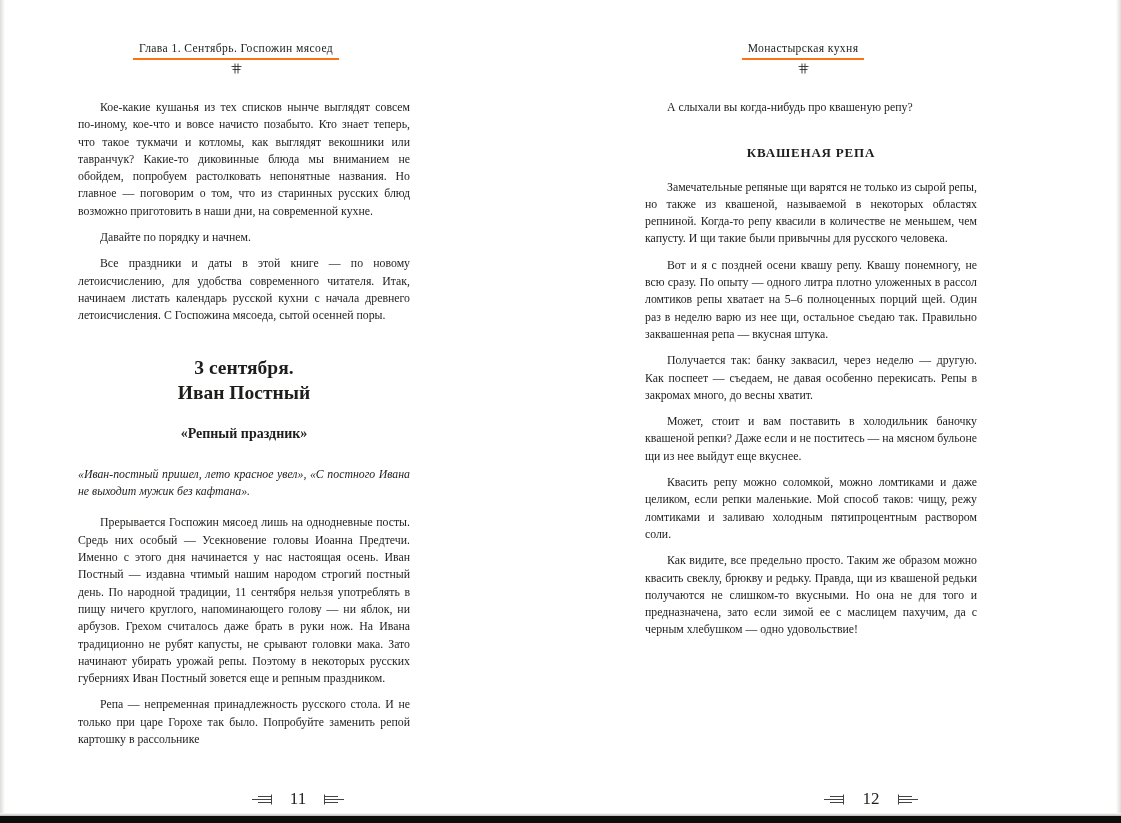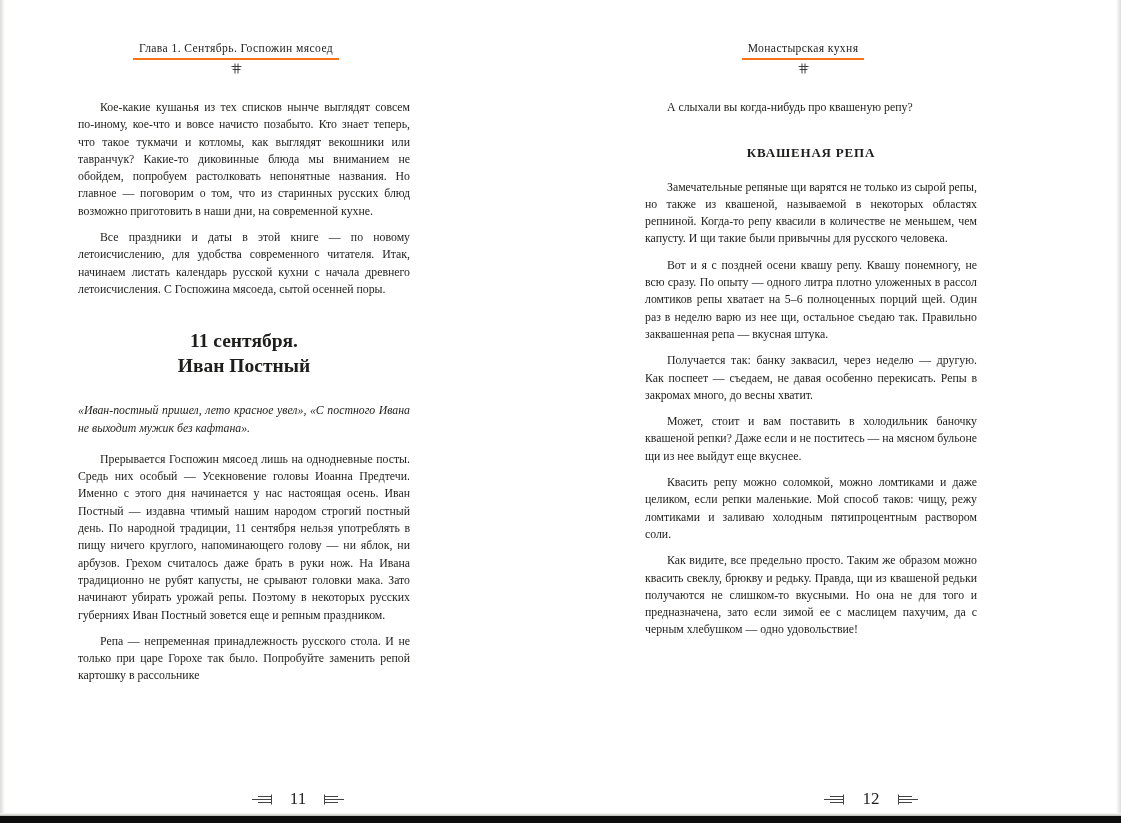--- a/index.html
+++ b/index.html
@@ -87,27 +87,29 @@
         <span class="rh-text">Глава 1. Сентябрь. Госпожин мясоед</span>
       </div>
       <div class="head-ornament">
         <svg width="13" height="11" viewBox="0 0 13 11">
           <path d="M5 0.5 V10.5 M8 0.5 V10.5 M1.5 3.5 H11.5 M2.5 6.5 H10.5" stroke="#2e2e2c" stroke-width="0.9" fill="none"></path>
         </svg>
       </div>
 
       <div class="body-text">
         <p>Кое-какие кушанья из тех списков нынче выглядят совсем по-иному, кое-что и вовсе начисто позабыто. Кто знает теперь, что такое тукмачи и котломы, как выглядят векошники или тавранчук? Какие-то диковинные блюда мы вниманием не обойдем, попробуем растолковать непонятные названия. Но главное — поговорим о том, что из старинных русских блюд возможно приготовить в наши дни, на современной кухне.</p>
+        <p>Давайте по порядку и начнем.</p>
         <p>Все праздники и даты в этой книге — по новому летоисчислению, для удобства современного читателя. Итак, начинаем листать календарь русской кухни с начала древнего летоисчисления. С Госпожина мясоеда, сытой осенней поры.</p>
 
         <h2 class="section-date">
-          <span>11 сентября.</span>
+          <span>3 сентября.</span>
           <span>Иван Постный</span>
         </h2>
 
+        <p class="subsection">«Репный праздник»</p>
 
         <p class="epigraph no-indent">«Иван-постный пришел, лето красное увел», «С постного Ивана не выходит мужик без кафтана».</p>
 
         <p>Прерывается Госпожин мясоед лишь на однодневные посты. Средь них особый — Усекновение головы Иоанна Предтечи. Именно с этого дня начинается у нас настоящая осень. Иван Постный — издавна чтимый нашим народом строгий постный день. По народной традиции, 11 сентября нельзя употреблять в пищу ничего круглого, напоминающего голову — ни яблок, ни арбузов. Грехом считалось даже брать в руки нож. На Ивана традиционно не рубят капусты, не срывают головки мака. Зато начинают убирать урожай репы. Поэтому в некоторых русских губерниях Иван Постный зовется еще и репным праздником.</p>
         <p>Репа — непременная принадлежность русского стола. И не только при царе Горохе так было. Попробуйте заменить репой картошку в рассольнике</p>
       </div>
 
       <div class="footer">
         <svg width="24" height="11" viewBox="0 0 24 11">
           <path d="M2 5.5 H21 M8 2.5 H21 M8 8.5 H21 M21.5 0.5 V10.5" stroke="#2e2e2c" stroke-width="0.9" fill="none"></path>

